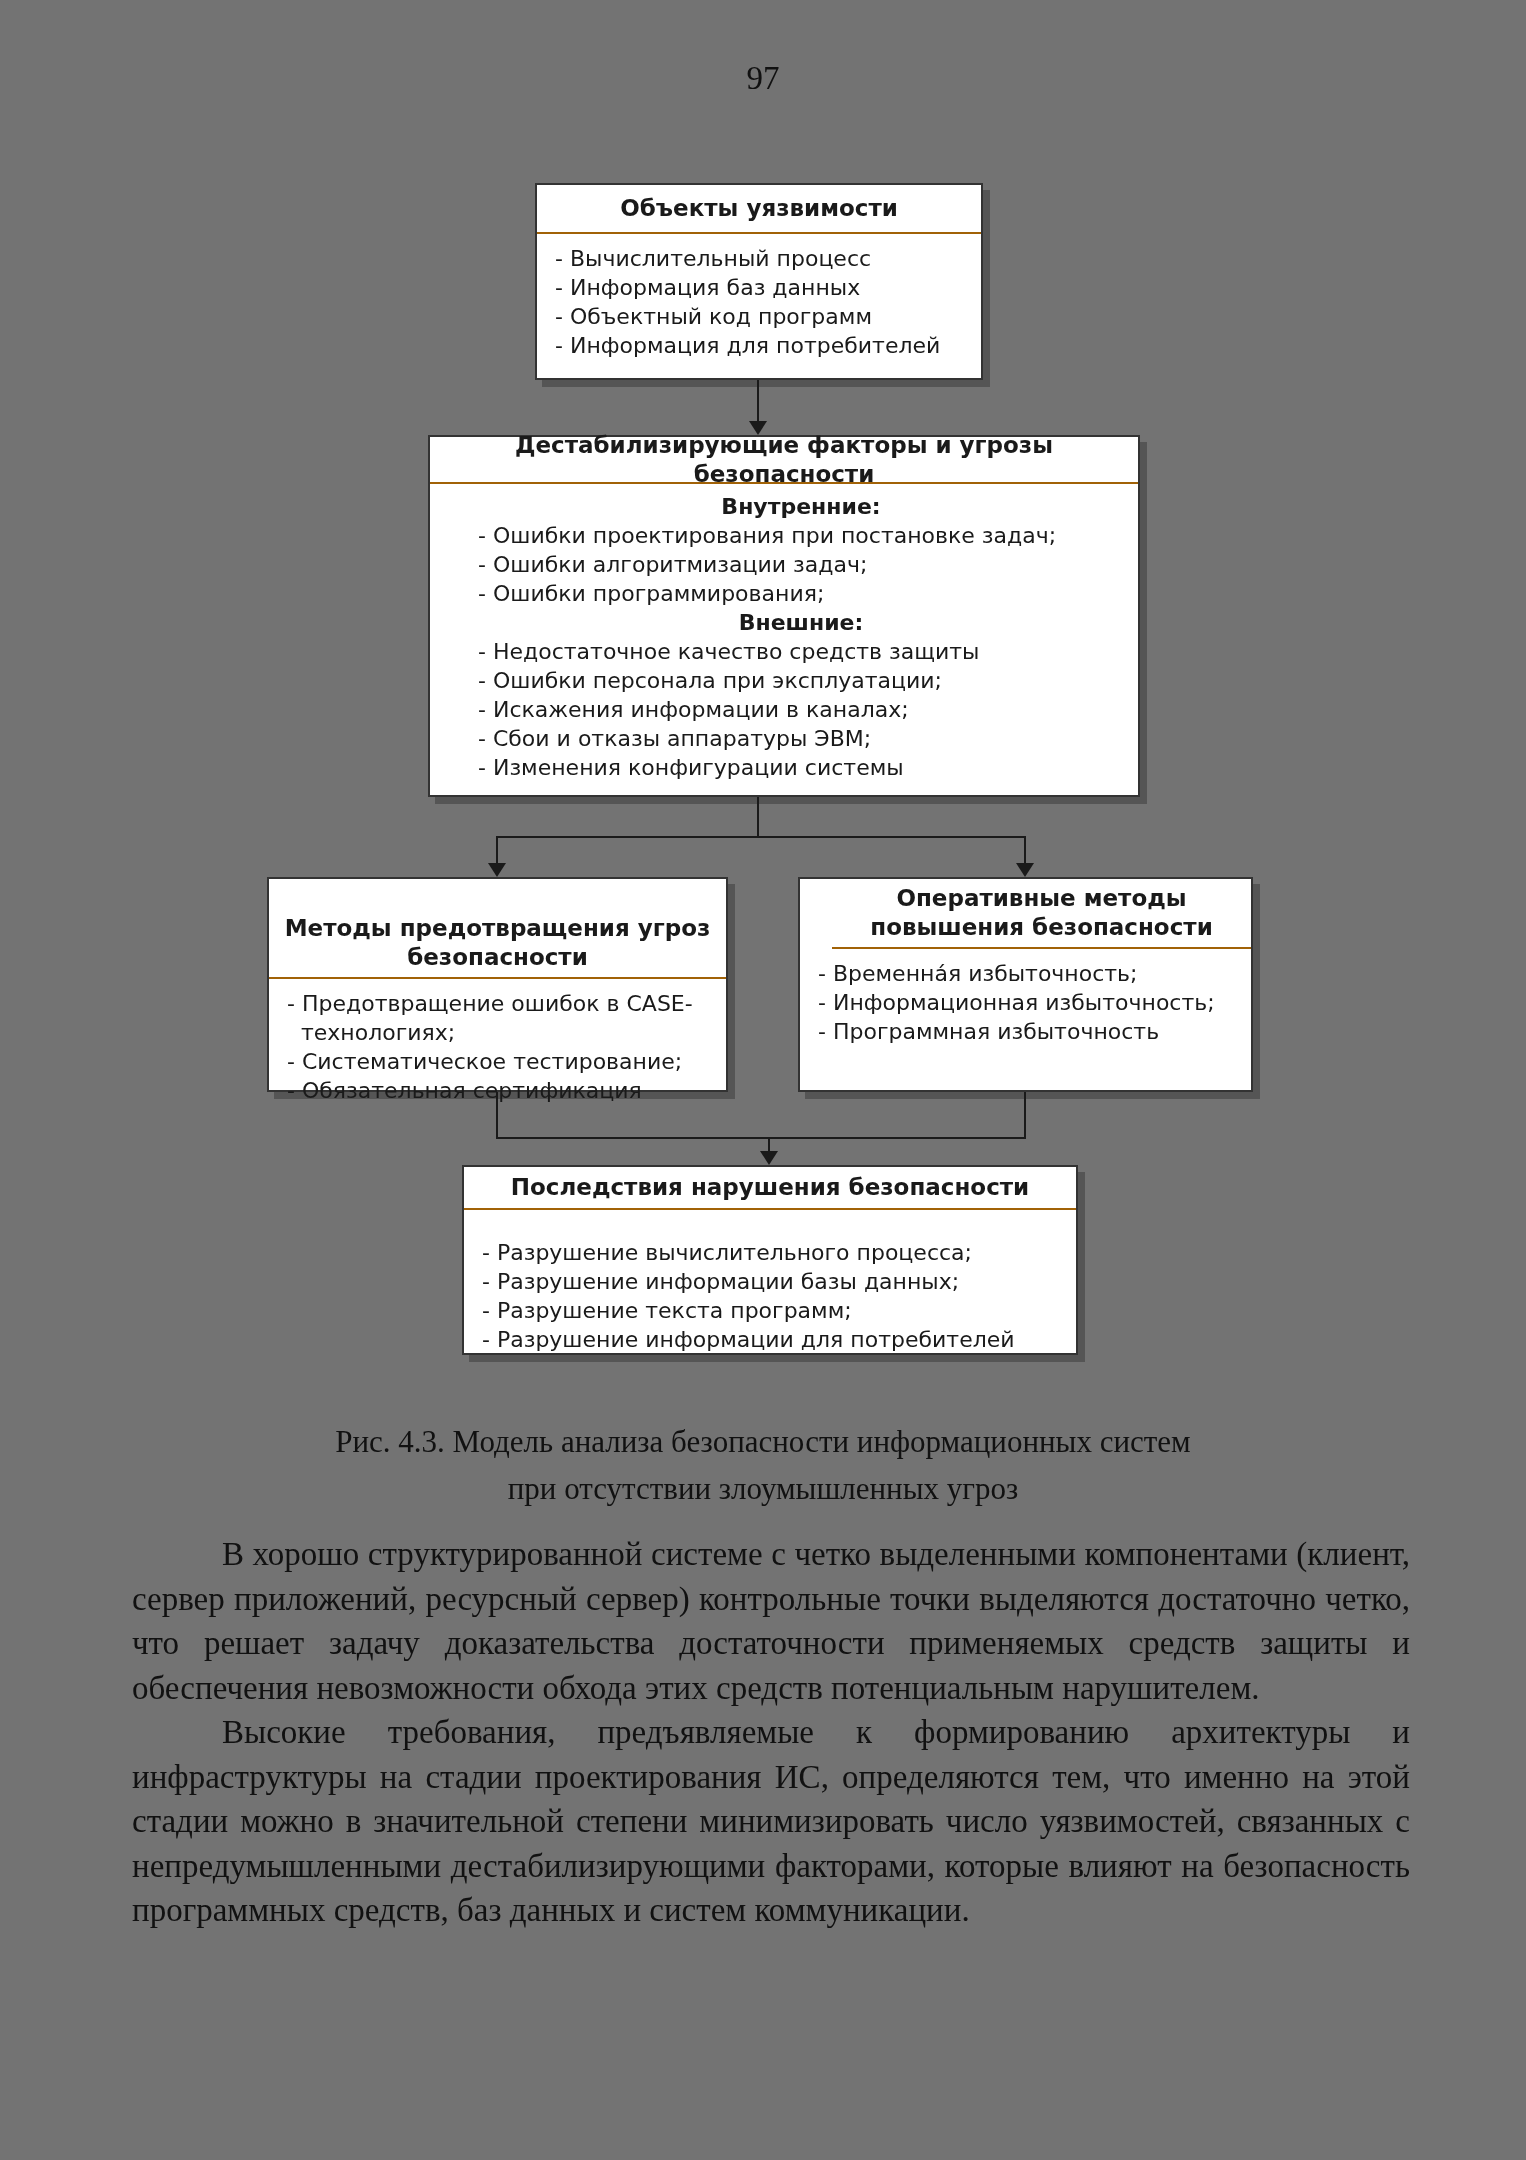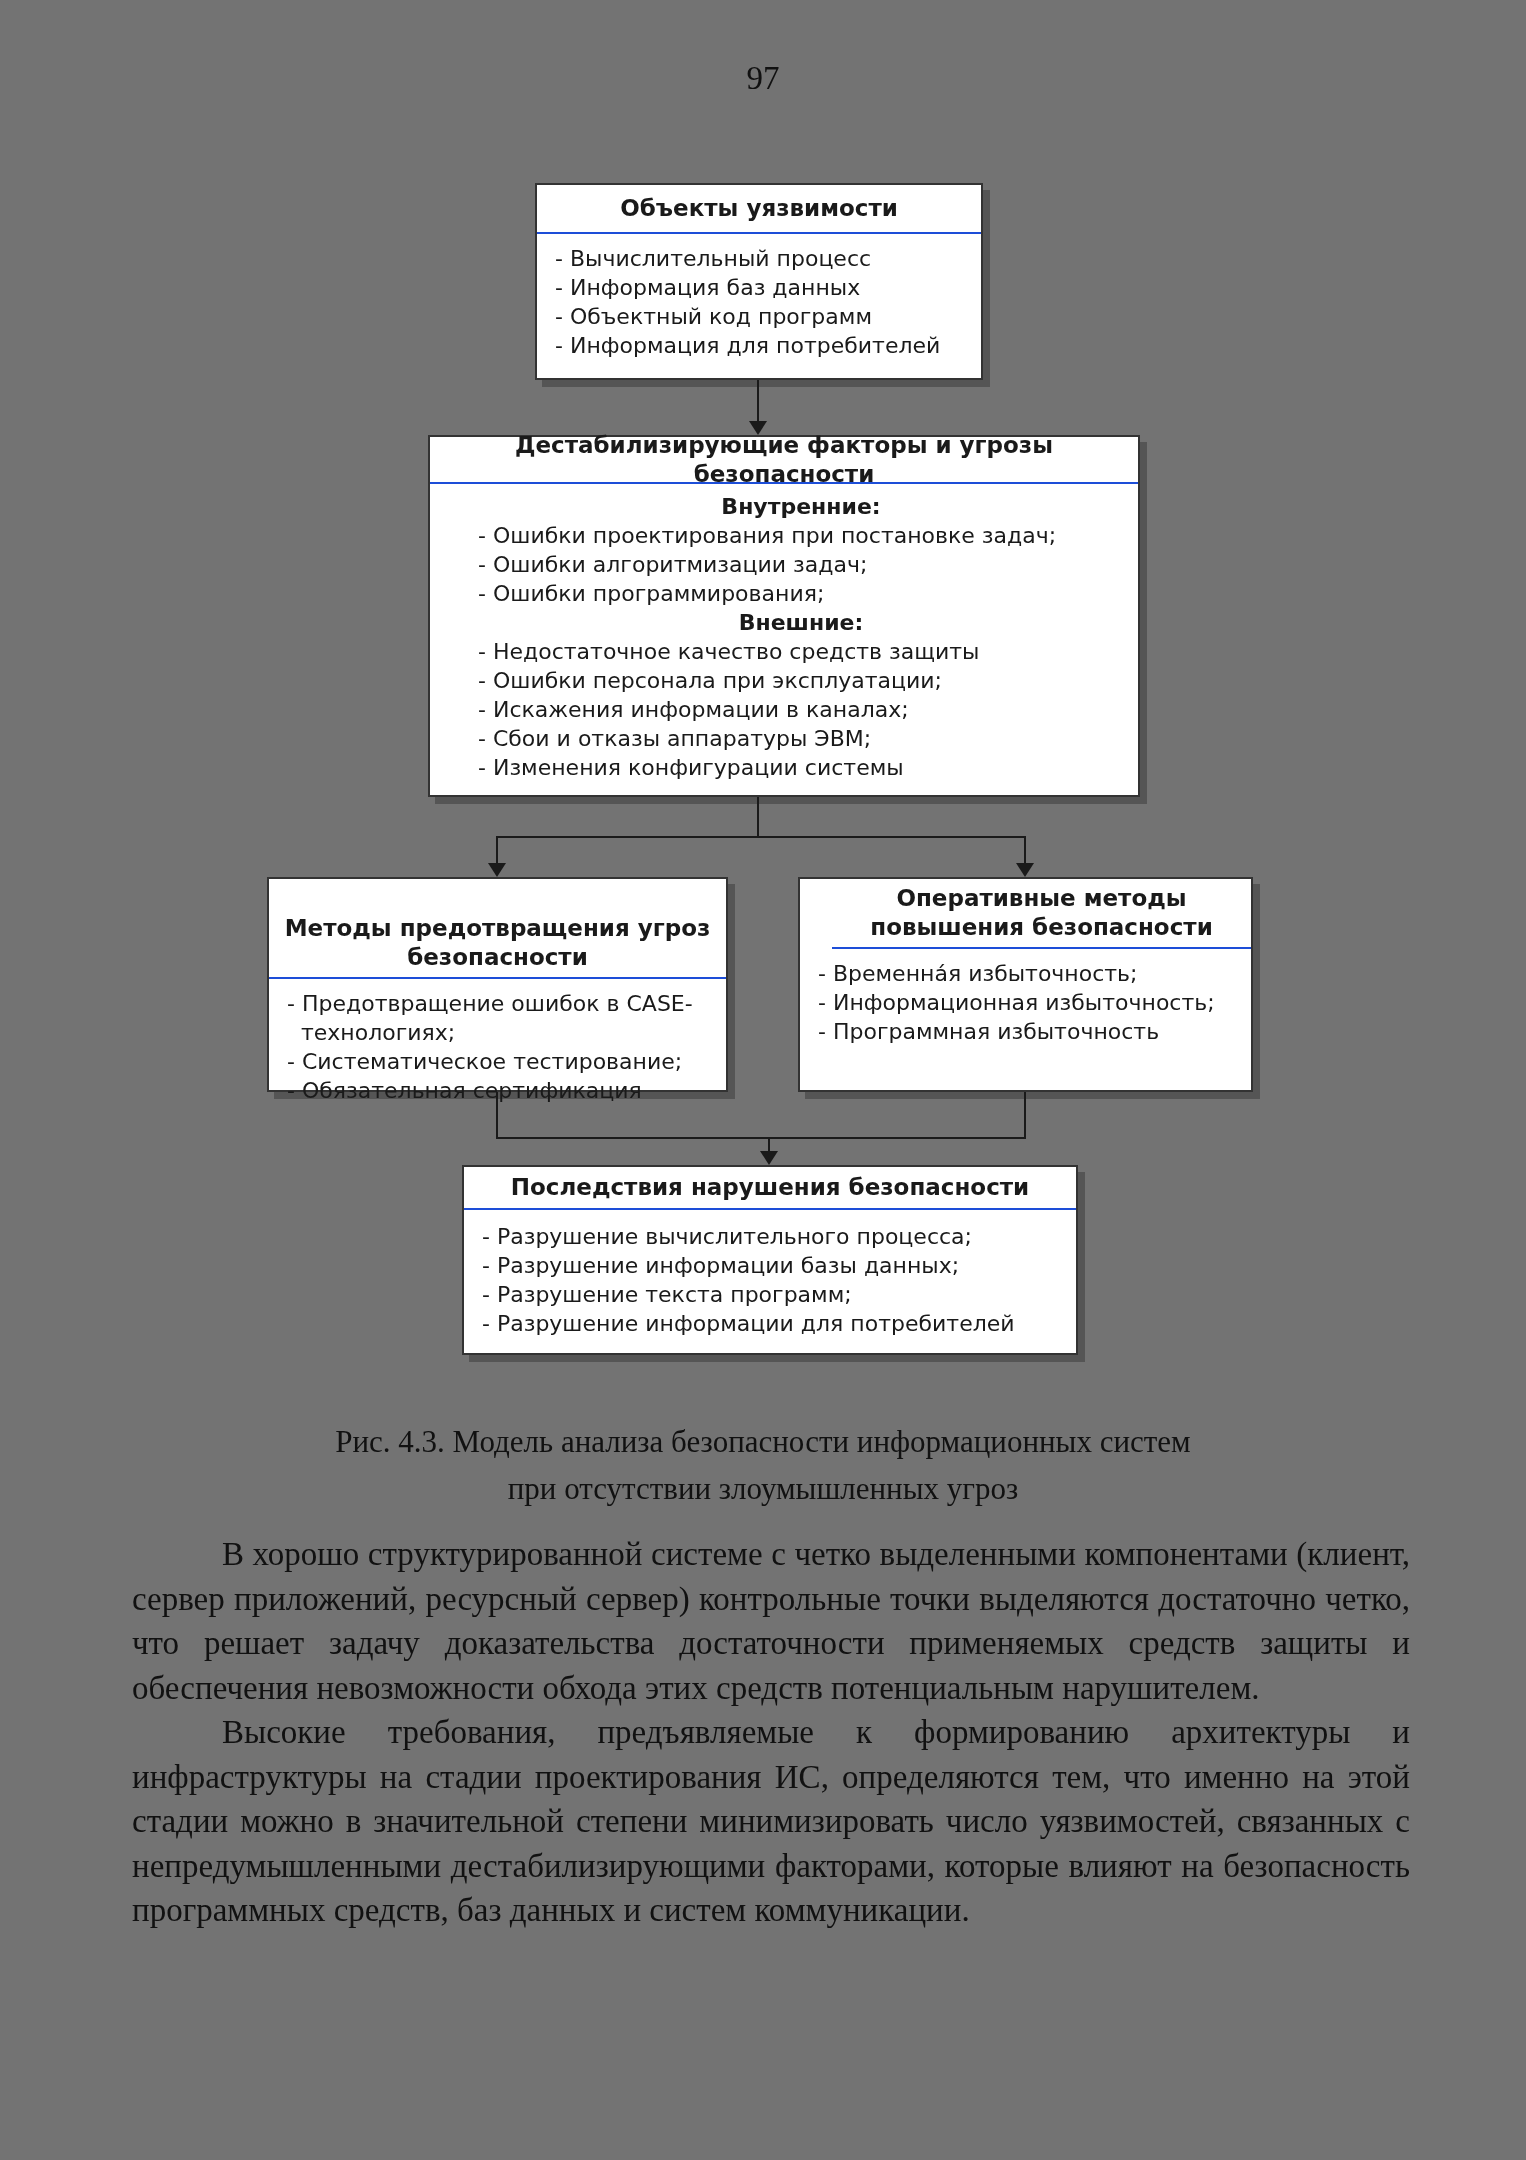--- a/index.html
+++ b/index.html
@@ -29,21 +29,21 @@
     box-sizing: border-box;
   }
   .dbox-title {
     display: flex;
     align-items: center;
     justify-content: center;
     text-align: center;
     font-weight: bold;
     font-size: 23px;
     line-height: 29px;
-    border-bottom: 2px solid #1d4ed8;
+    border-bottom: 2px solid #a16207;
     padding: 0 10px;
     box-sizing: border-box;
   }
   .dbox-body {
     padding: 10px 14px 0 18px;
     font-size: 22px;
     line-height: 29px;
   }
   .ditem { padding-left: 14px; text-indent: -14px; }
   .dsub  { font-weight: bold; text-align: center; padding-left: 0; text-indent: 0; }
@@ -52,21 +52,21 @@
   #box-vuln .dbox-title { height: 49px; }
   #box-factors{ left: 403px;  top: 435px;  width: 712px; height: 362px; margin-left: 25px; }
   #box-factors .dbox-title { height: 47px; }
   #box-factors .dbox-body { padding-left: 48px; padding-top: 8px; }
   #box-prev   { left: 267px;  top: 877px;  width: 461px; height: 215px; }
   #box-prev .dbox-title { height: 70px; margin-top: 30px; }
   #box-oper   { left: 798px;  top: 877px;  width: 455px; height: 215px; }
   #box-oper .dbox-title { height: 70px; margin-left: 32px; }
   #box-cons   { left: 462px;  top: 1165px; width: 616px; height: 190px; }
   #box-cons .dbox-title { height: 43px; }
-  #box-cons .dbox-body { padding-top: 12px; }
+  #box-cons .dbox-body { padding-top: 28px; }
 
   
   .vline, .hline { position: absolute; background: #1a1a1a; }
   .vline { width: 2px; }
   .hline { height: 2px; }
   .arrow-down {
     position: absolute;
     width: 0; height: 0;
     border-left: 9px solid transparent;
     border-right: 9px solid transparent;

